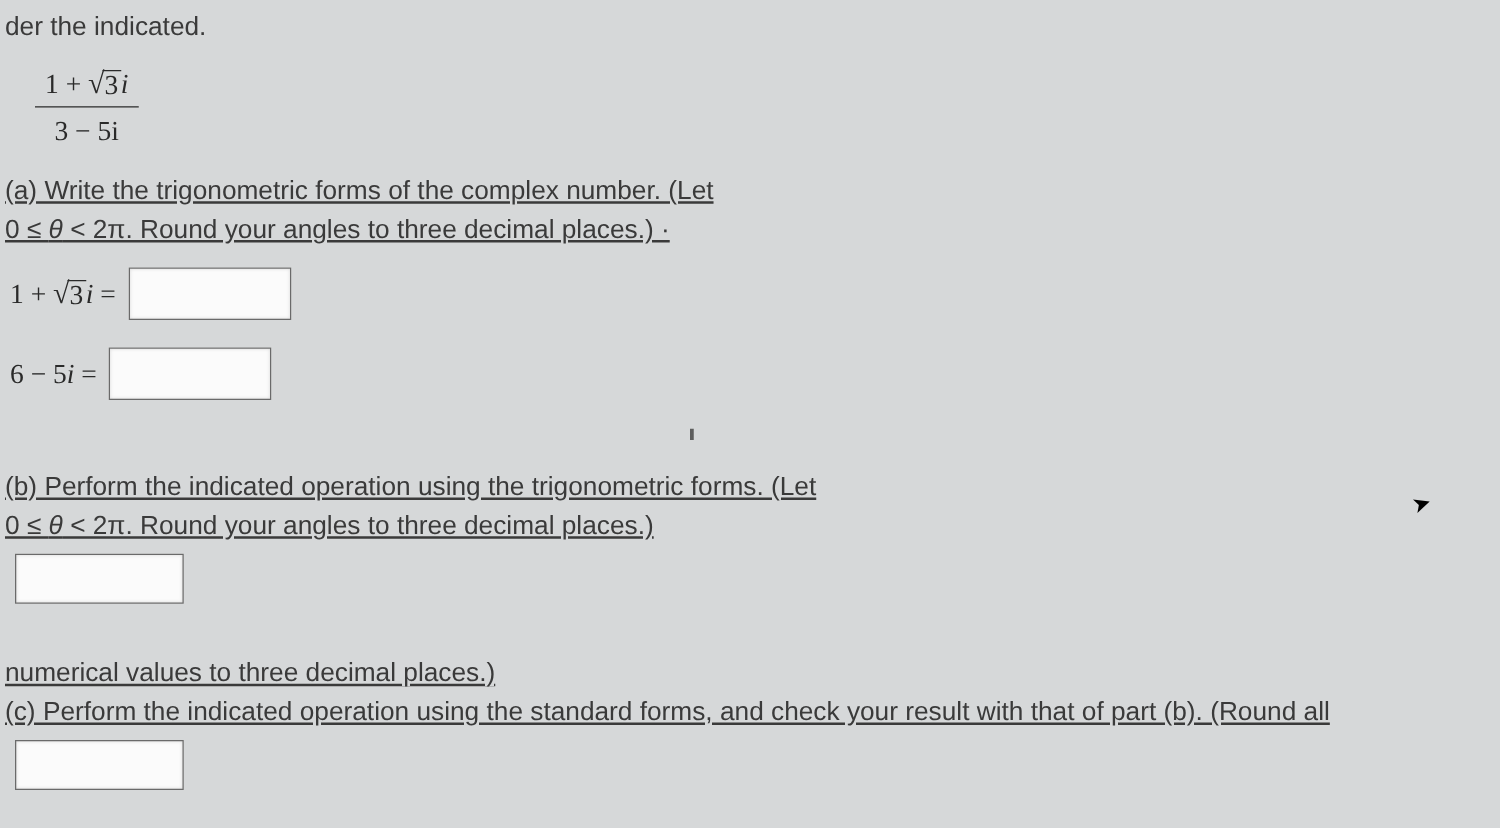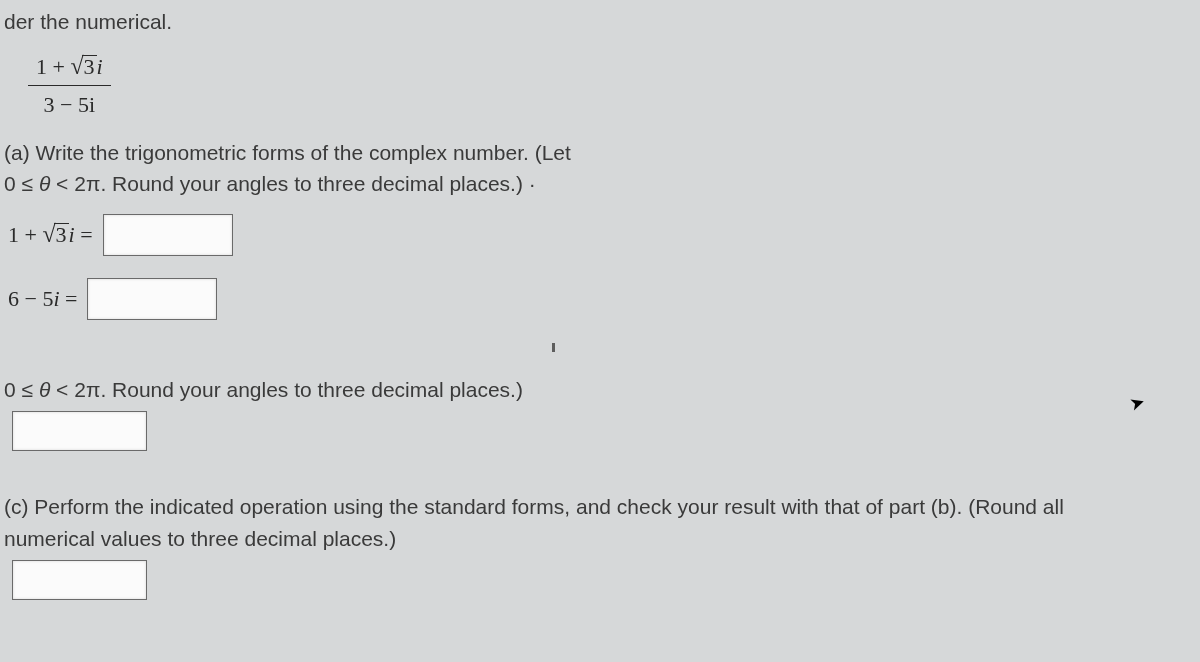--- a/index.html
+++ b/index.html
@@ -58,20 +58,21 @@
   }
   .radicand {
     border-top: 1.5px solid #2a2a2a;
     padding: 0 2px;
     line-height: 22px;
   }
   .part {
     margin-top: 6px;
     margin-bottom: 6px;
     max-width: 1180px;
+    text-decoration: underline;
   }
   .math-line {
     display: flex;
     align-items: center;
     gap: 10px;
     font-family: Georgia, 'Times New Roman', serif;
     font-size: 22px;
     color: #2a2a2a;
     margin: 14px 0 14px 4px;
   }
@@ -107,21 +108,21 @@
     width: 3px;
     height: 9px;
     background: #5d5d5d;
   }
 </style>
 </head>
 <body>
 
 
 
-<div class="row intro">der the numerical.</div>
+<div class="row intro">der the indicated.</div>
 
 <div class="fraction">
   <span class="num">
     <span>1 + </span><span class="sqrt">
         <span class="radical">√</span>
         <span class="radicand">3</span>
       </span><span class="i">i</span>
   </span>
   <span class="den">3 − 5i</span>
 </div>
@@ -148,34 +149,35 @@
     <span>6 − 5</span><span class="i">i</span><span> =</span>
   </span>
   <input class="ans" type="text" value="" style="">
 </div>
 
 <div class="spacer-md"></div>
 
 <div class="sub-dot"></div>
 
 <div class="part">
+  <div>(b) Perform the indicated operation using the trigonometric forms. (Let</div>
   <div>
     <span>0 ≤ </span><span class="theta">θ</span><span> &lt; 2π. Round your angles to three decimal places.)</span>
   </div>
 </div>
 
 <div style="margin:6px 0 0 4px;">
   <input class="ans wide" type="text" value="" style="">
 </div>
 
 <div class="spacer-md"></div>
 
 <div class="part">
+  <div>numerical values to three decimal places.)</div>
   <div>(c) Perform the indicated operation using the standard forms, and check your result with that of part (b). (Round all</div>
-  <div>numerical values to three decimal places.)</div>
 </div>
 
 <div style="margin:6px 0 0 4px;">
   <input class="ans wide" type="text" value="" style="">
 </div>
 
 <div class="cursor">➤</div>
 
 
 

